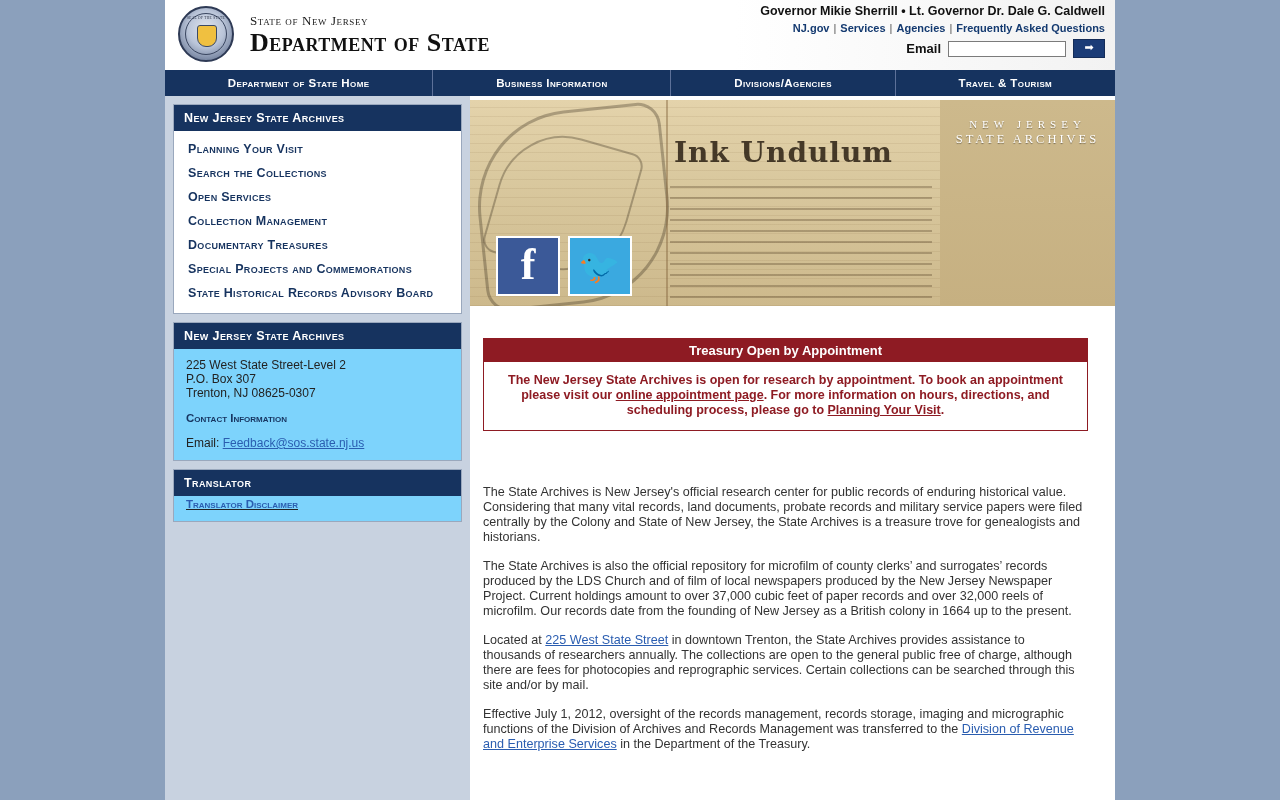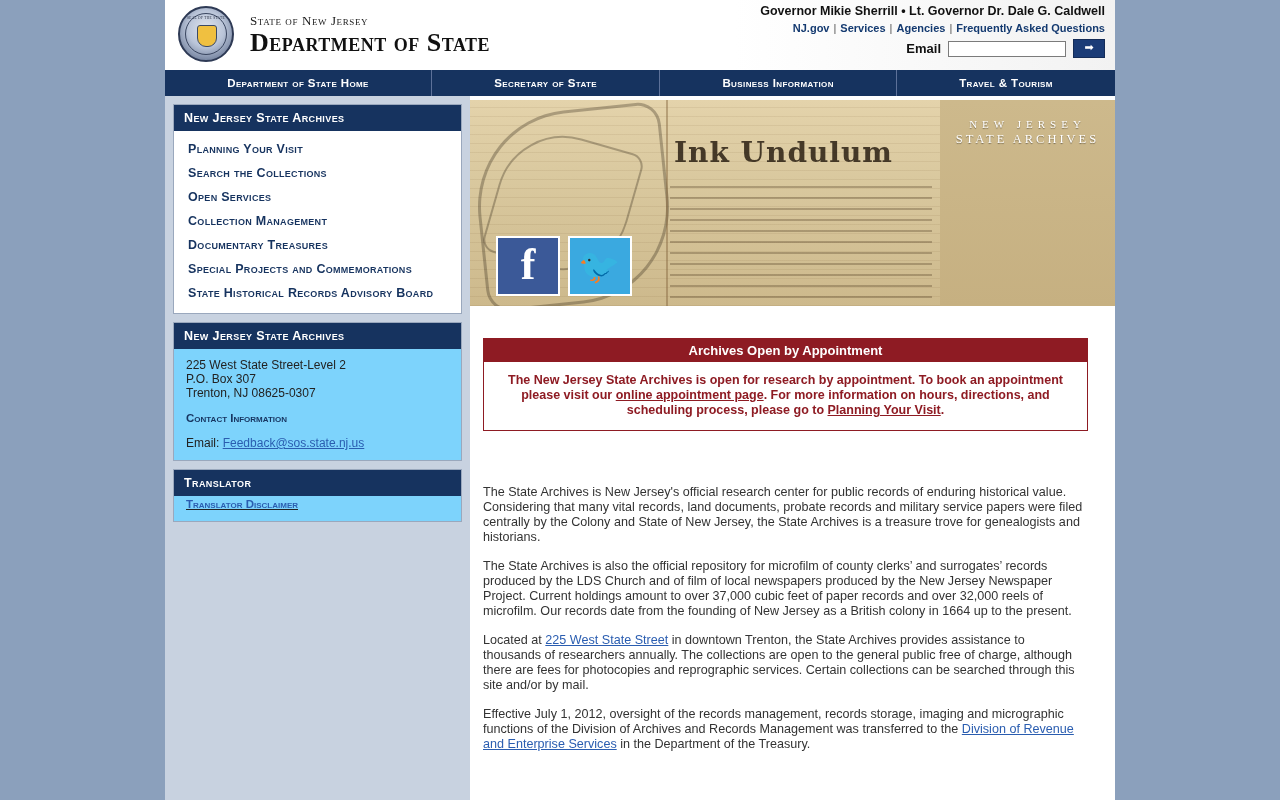--- a/index.html
+++ b/index.html
@@ -482,22 +482,22 @@
       <div class="search-row">
         <span class="search-label">Email</span>
         <input class="search-input" type="text" placeholder="" style="">
         <div class="search-go">➡</div>
       </div>
     </div>
   </div>
 
   <div class="mainnav">
     <div class="mainnav-item">Department of State Home</div>
-    <div class="mainnav-item">Secretary of State</div>
     <div class="mainnav-item">Business Information</div>
+    <div class="mainnav-item">Divisions/Agencies</div>
     <div class="mainnav-item">Travel &amp; Tourism</div>
   </div>
 
   <div class="body-wrap">
 
     <div class="left-col">
 
       <div class="side-box">
         <div class="side-box-head">New Jersey State Archives</div>
         <ul class="side-list">
@@ -551,21 +551,21 @@
       </div>
     </div>
   </div>
 
   <div class="social">
     <div class="fb">f</div>
     <div class="tw">🐦</div>
   </div>
 
   <div class="alert">
-    <div class="alert-head">Archives Open by Appointment</div>
+    <div class="alert-head">Treasury Open by Appointment</div>
     <div class="alert-body">
       <span>The New Jersey State Archives is open for research by appointment. To book an appointment please visit our </span><a href="#">online appointment page</a><span>. For more information on hours, directions, and scheduling process, please go to </span><a href="#">Planning Your Visit</a><span>.</span>
     </div>
   </div>
 
   <div class="maintext">
     <p>The State Archives is New Jersey's official research center for public records of enduring historical value. Considering that many vital records, land documents, probate records and military service papers were filed centrally by the Colony and State of New Jersey, the State Archives is a treasure trove for genealogists and historians.</p>
     <p>The State Archives is also the official repository for microfilm of county clerks’ and surrogates’ records produced by the LDS Church and of film of local newspapers produced by the New Jersey Newspaper Project. Current holdings amount to over 37,000 cubic feet of paper records and over 32,000 reels of microfilm. Our records date from the founding of New Jersey as a British colony in 1664 up to the present.</p>
     <p><span>Located at </span><a href="#">225 West State Street</a><span> in downtown Trenton, the State Archives provides assistance to thousands of researchers annually. The collections are open to the general public free of charge, although there are fees for photocopies and reprographic services. Certain collections can be searched through this site and/or by mail.</span></p>
     <p><span>Effective July 1, 2012, oversight of the records management, records storage, imaging and micrographic functions of the Division of Archives and Records Management was transferred to the </span><a href="#">Division of Revenue and Enterprise Services</a><span> in the Department of the Treasury.</span></p>

